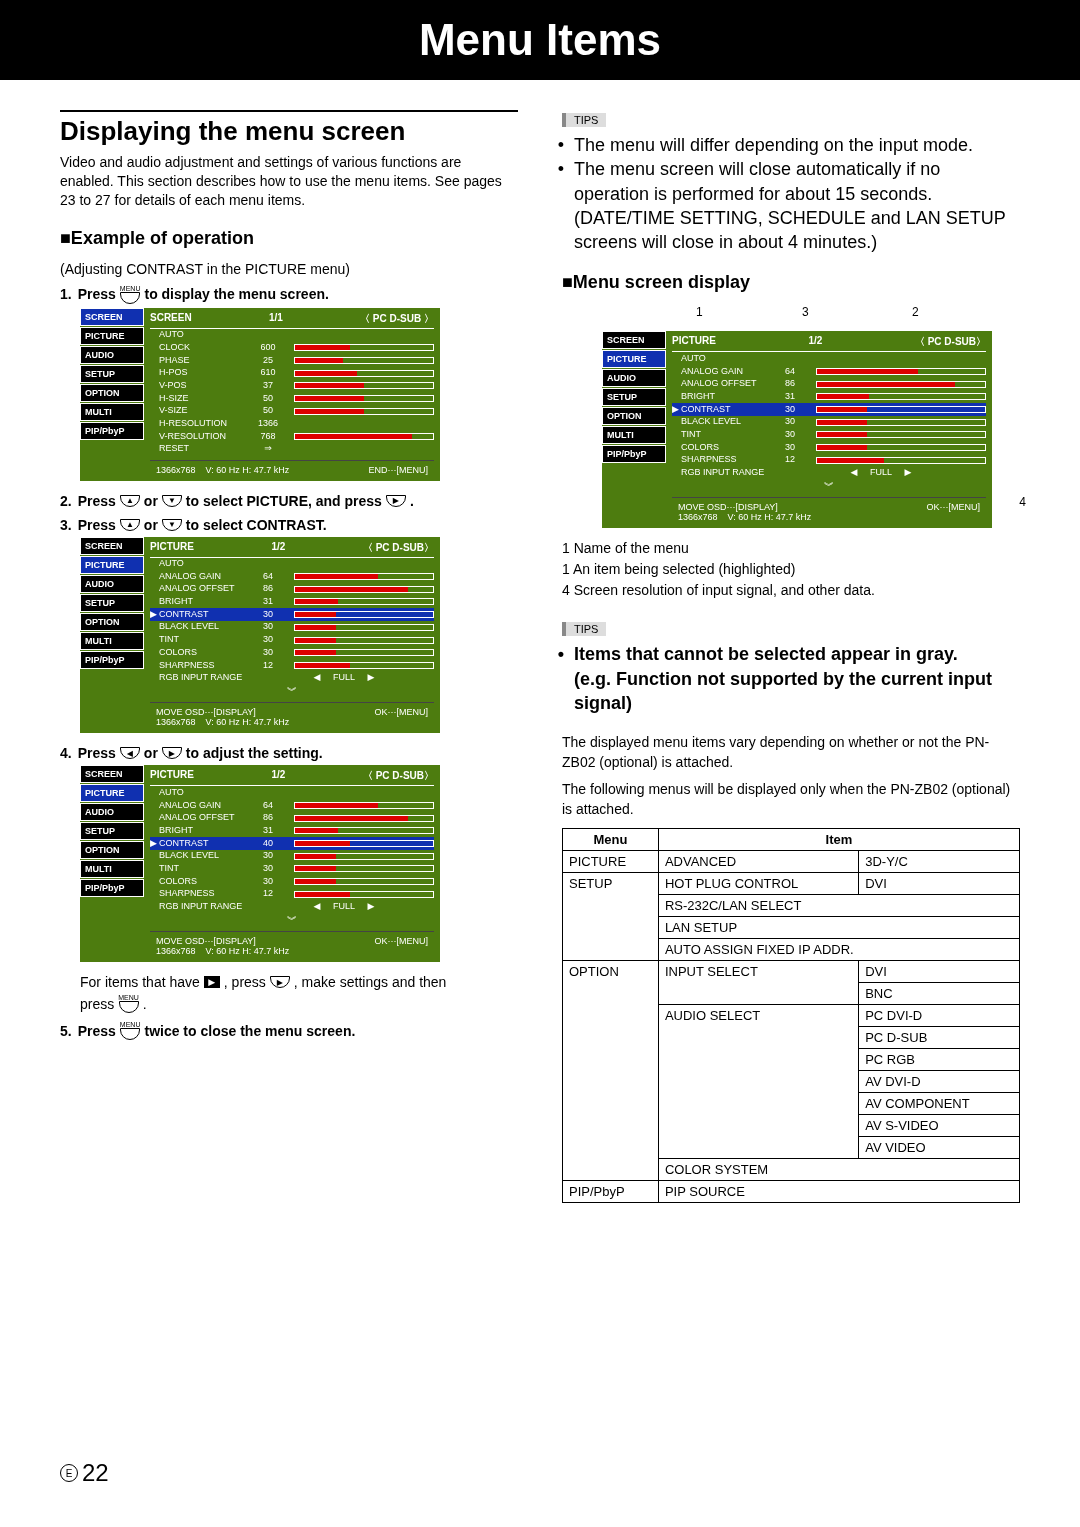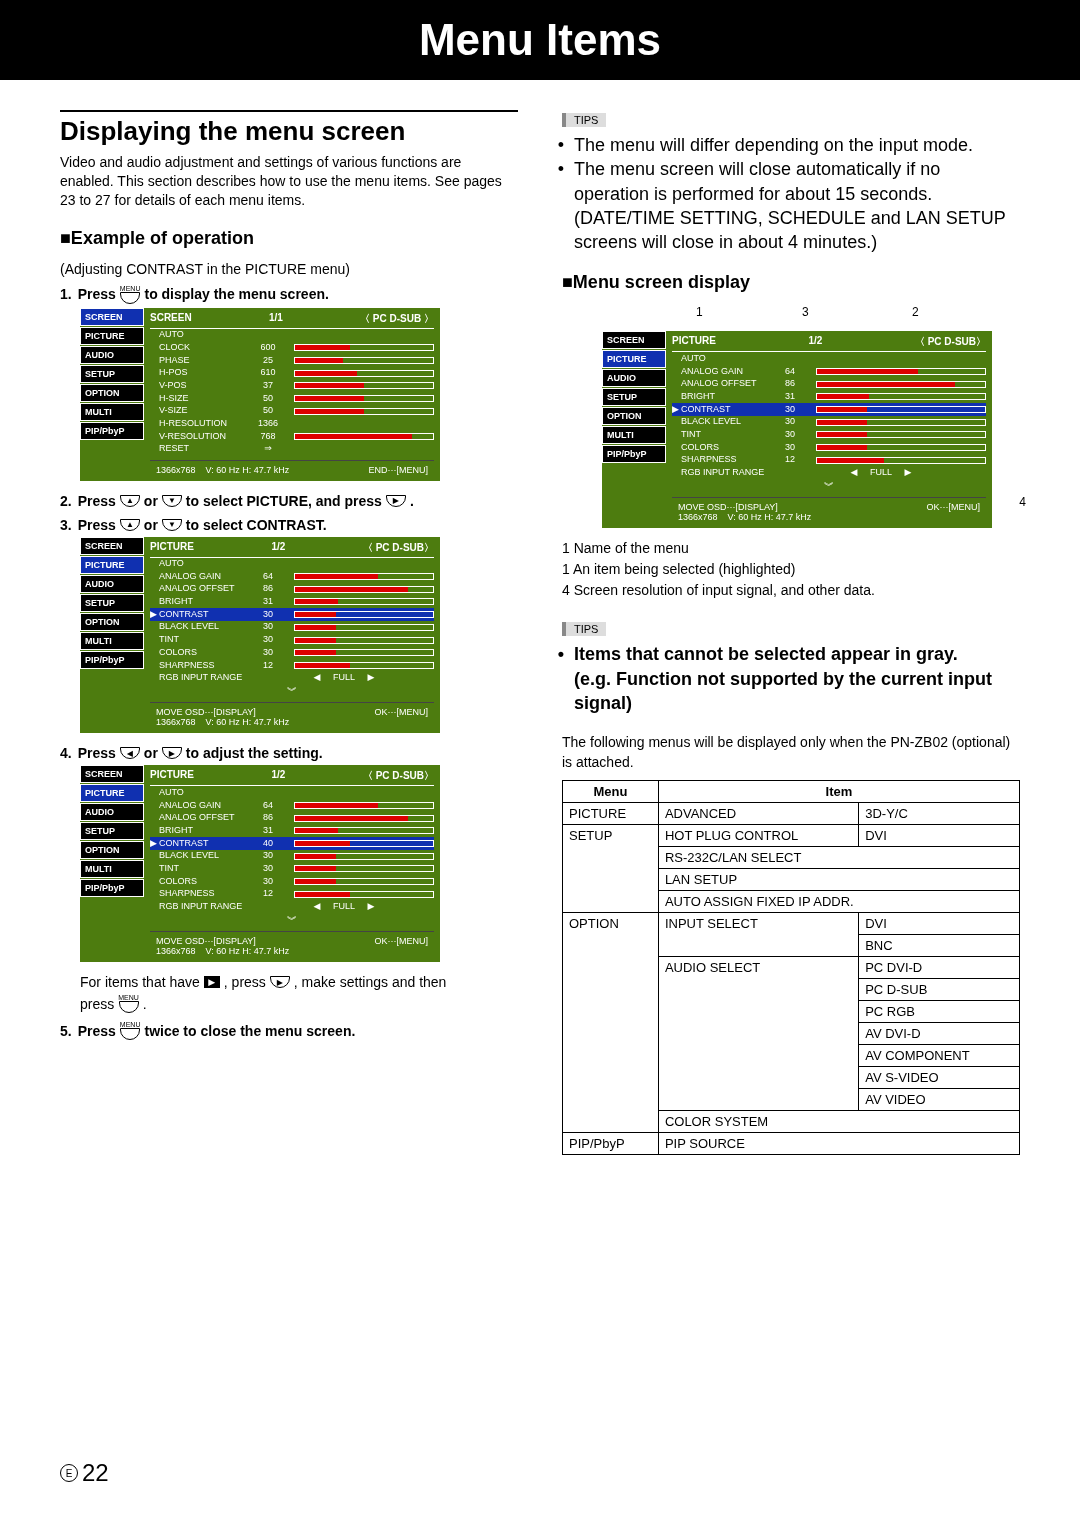--- a/index.html
+++ b/index.html
@@ -789,20 +789,21 @@
       <div>1  An item being selected (highlighted)</div>
       <div>4  Screen resolution of input signal, and other data.</div>
     </div>
 
     <span class="tips-label">TIPS</span>
     <ul class="tips-list">
       <li style="white-space:pre-line;font-weight:bold;"><span>Items that cannot be selected appear in gray.
 (e.g. Function not supported by the current input signal)</span></li>
     </ul>
 
+    <div class="items-text">The displayed menu items vary depending on whether or not the PN-ZB02 (optional) is attached.</div>
     <div class="items-text">The following menus will be displayed only when the PN-ZB02 (optional) is attached.</div>
 
     <table class="items">
       <tbody>
           <tr>
         <th>Menu</th>
         <th colspan="2">Item</th>
       </tr>
       <tr>
             <td>PICTURE</td>

